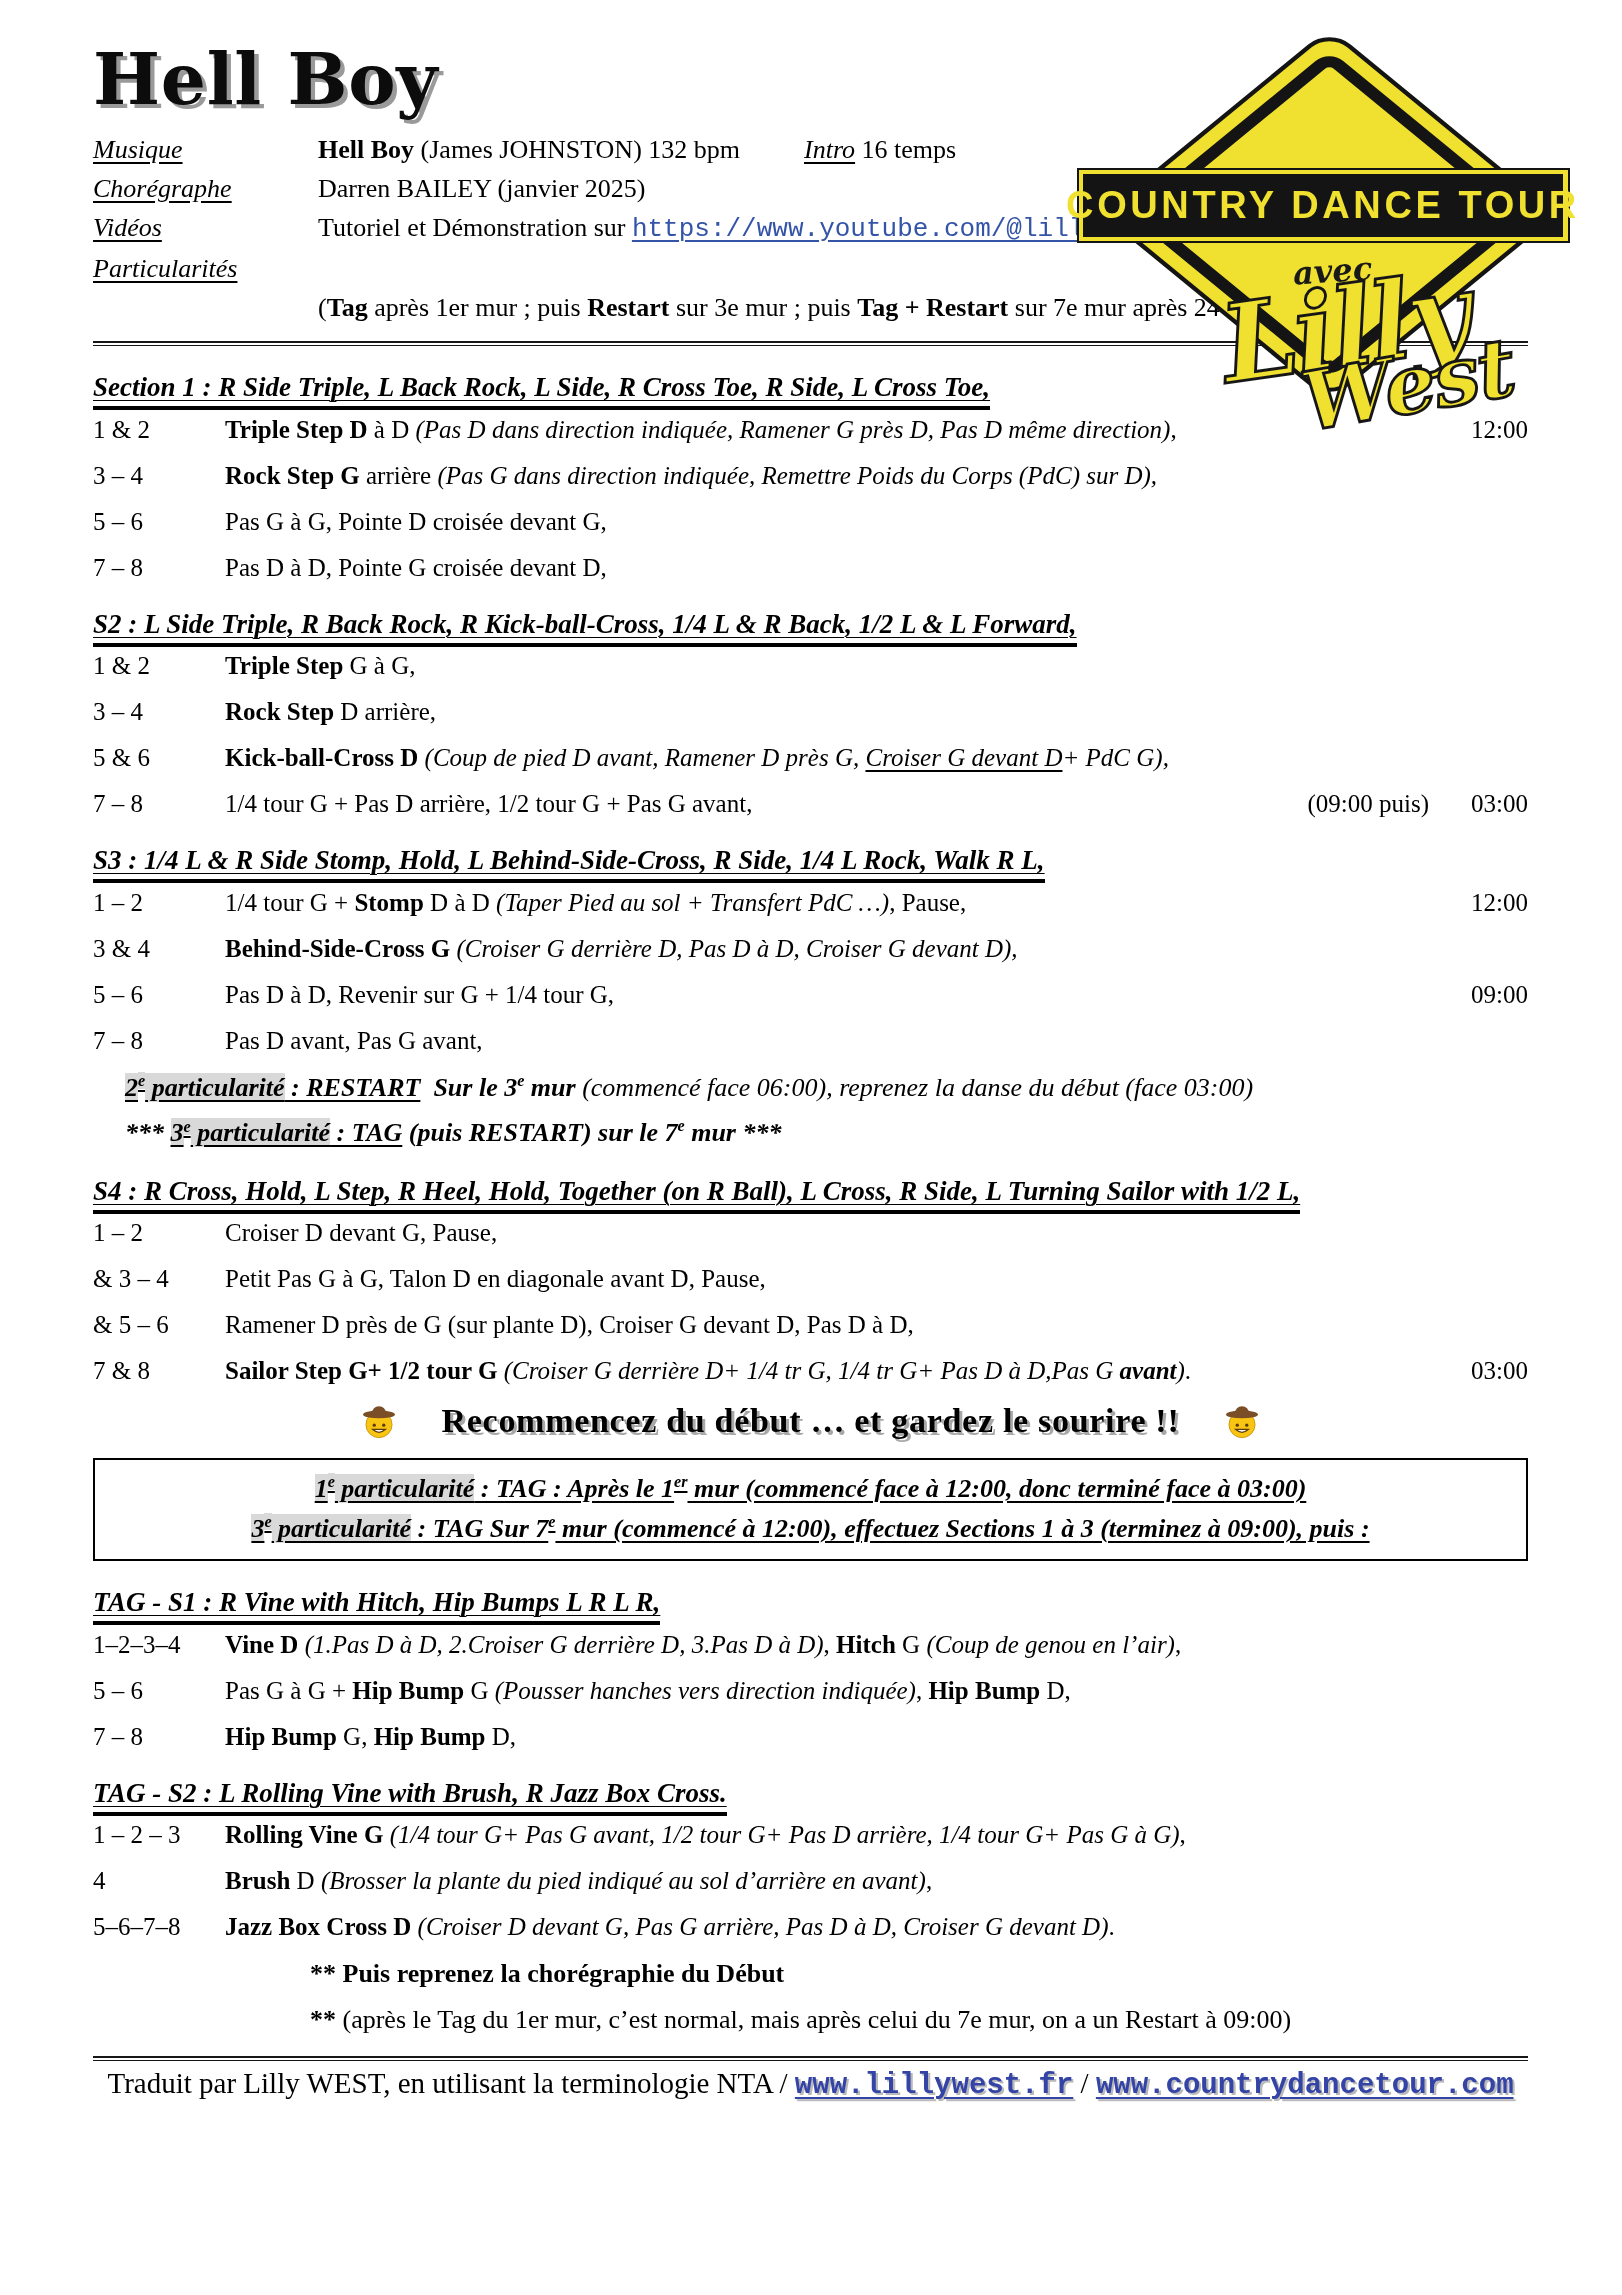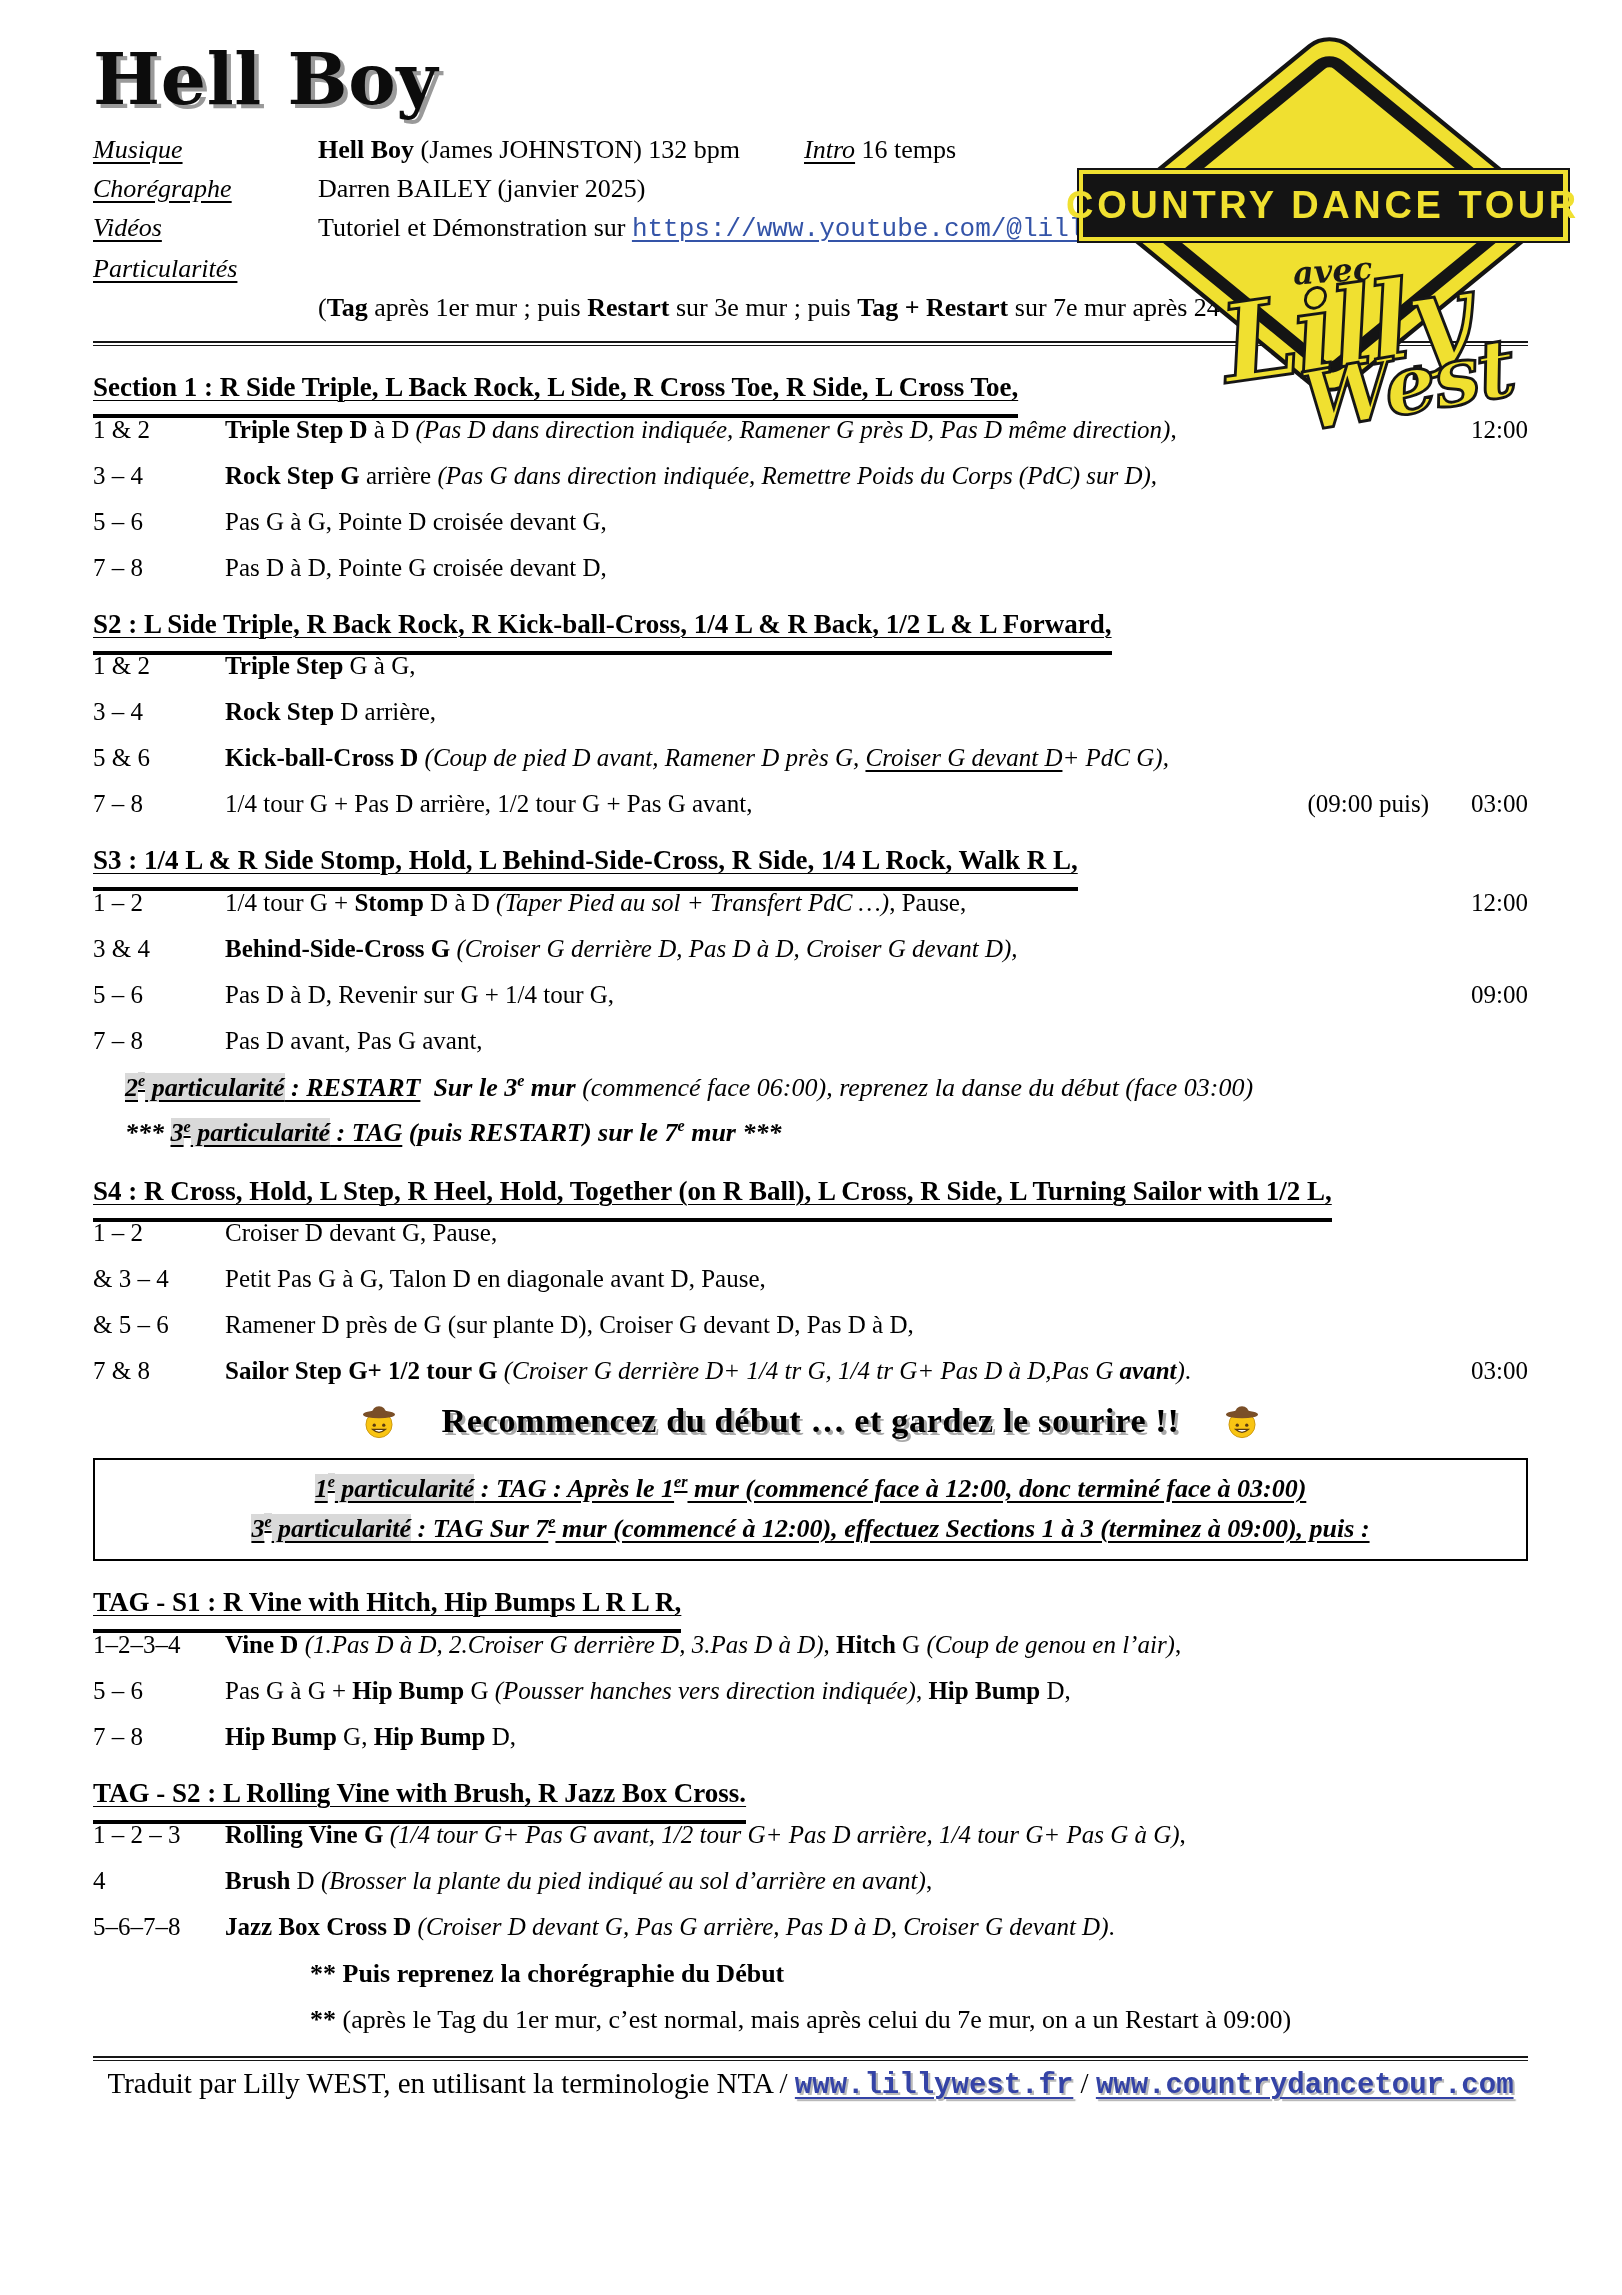--- a/index.html
+++ b/index.html
@@ -30,22 +30,22 @@
   .link{color:var(--link);font-family:Liberation Mono, monospace;}
   .gap{margin-left:64px;}
   sup.run{font-size:0.62em; line-height:0;}
 
   
   .rule{height:5px; border-top:2.2px solid #161616; border-bottom:1.4px solid #161616; margin:14.5px 0 4.3px 0;}
   .rule-footer{margin-top:20px; margin-bottom:5.8px;}
 
   
   .sec-head{margin-top:26px; margin-bottom:11.6px; font-size:27px;}
-  .sec-head .htext{font-weight:bold; text-decoration:underline; text-decoration-thickness:1.4px;
-                   text-underline-offset:3.6px; border-bottom:4.3px solid #000; padding-bottom:12px;}
+  .sec-head .htext{font-weight:bold; font-style:italic; text-decoration:underline; text-decoration-thickness:1.4px;
+                   text-underline-offset:3.6px; border-bottom:4.3px solid #000; padding-bottom:4px;}
   .step-row{display:flex; align-items:baseline; font-size:25px; line-height:1.2; margin-bottom:16px;}
   .counts{flex:0 0 132px;}
   .steps{flex:1;}
   .clock{white-space:nowrap; padding-left:13px;}
   .clock .pre{margin-right:42px;}
   .note{font-size:26px; line-height:1.25; margin-bottom:13px;padding-left:32px;}
   .note.indent{padding-left:217px;}
 
   
   .recommencez{display:flex; justify-content:center; align-items:center; gap:44px;

